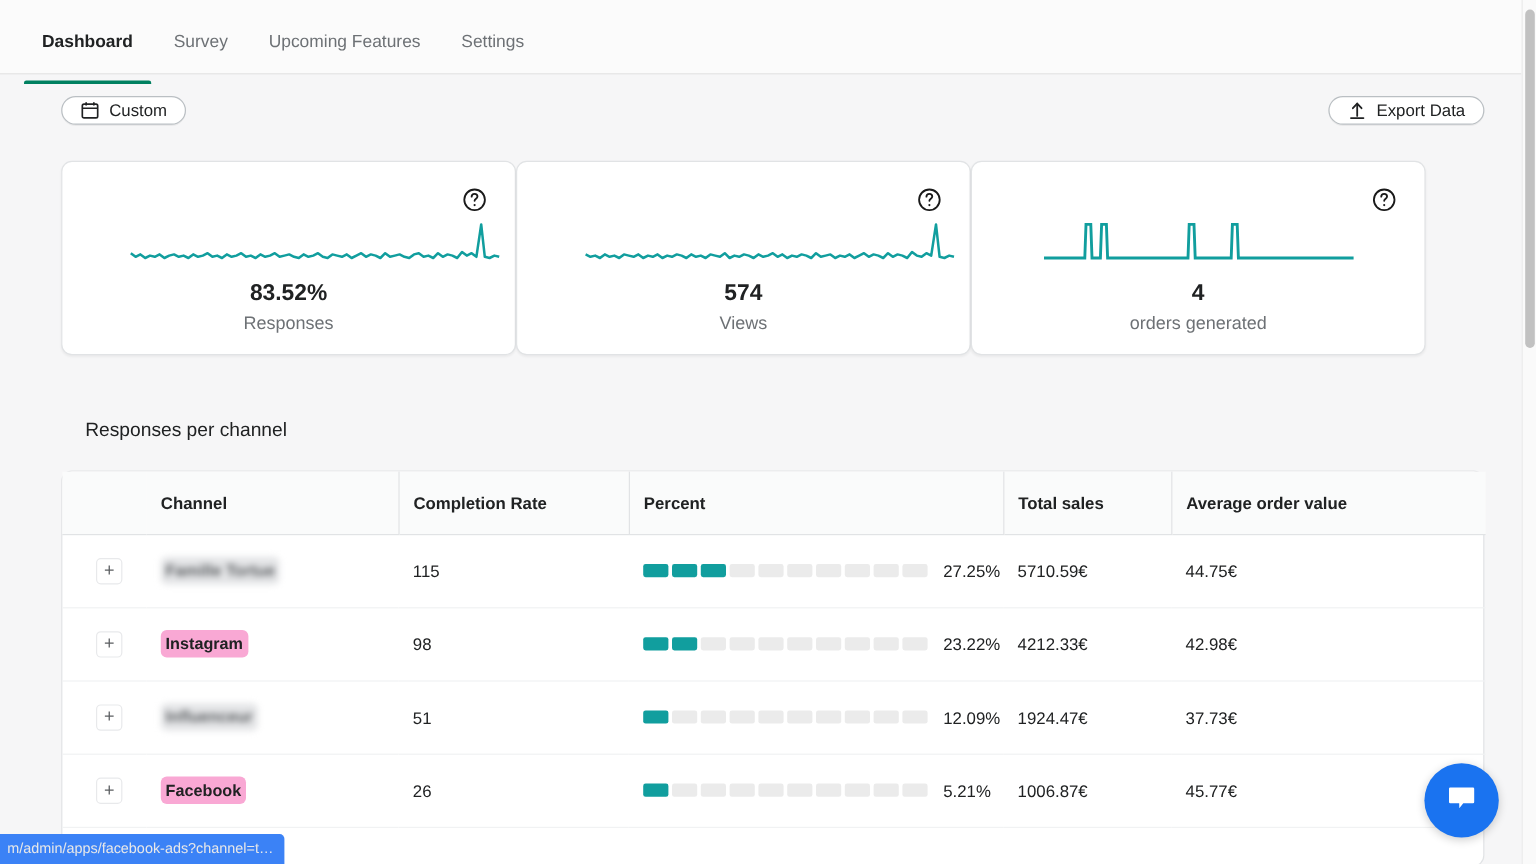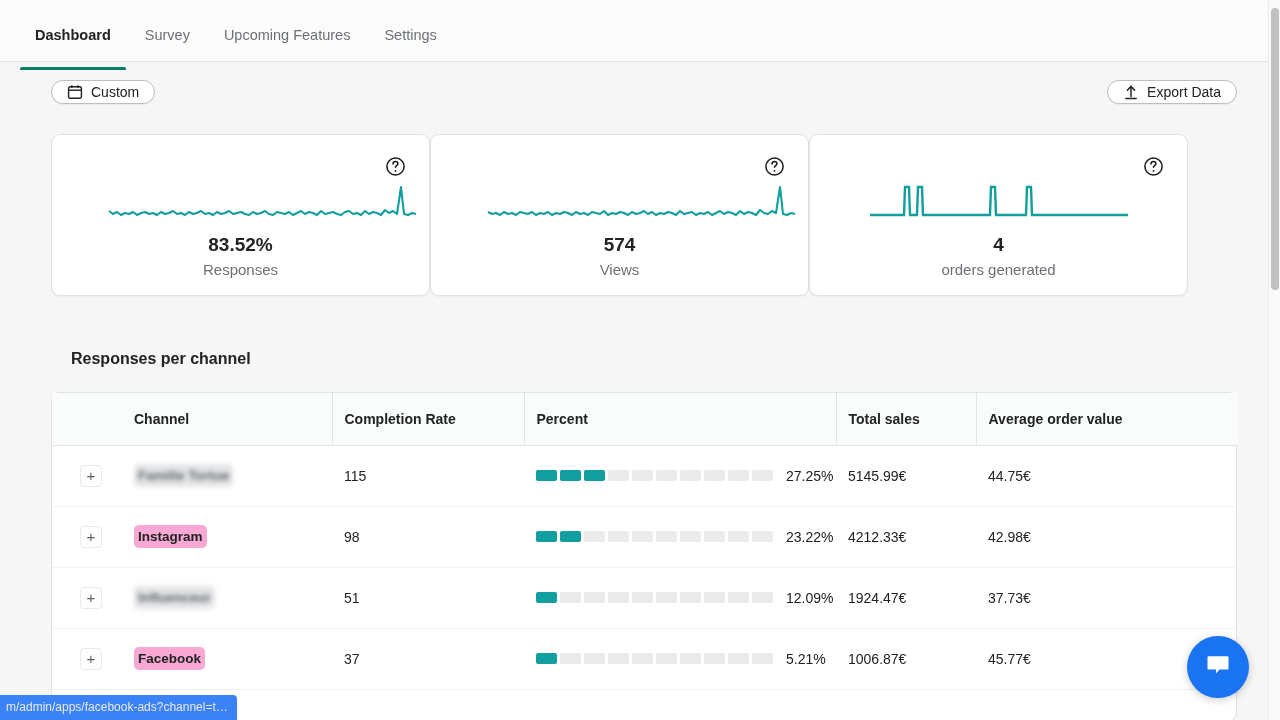--- a/index.html
+++ b/index.html
@@ -76,21 +76,21 @@
     text-align: center; font-size: 19px; font-weight: 700; color: #202223;
   }
   .card-lbl {
     position: absolute; top: 126px; left: 0; width: 100%;
     text-align: center; font-size: 15px; color: #6d7175;
   }
 
   
   .section-title {
     position: absolute; top: 350px; left: 71px;
-    font-size: 16px; font-weight: 700; color: #202223;
+    font-size: 16px; font-weight: 400; color: #202223;
   }
 
   
   .panel {
     position: absolute; top: 392px; left: 51px;
     width: 1186px; height: 330px;
     background: #fff;
     border: 1px solid #e1e3e5;
     border-radius: 9px;
   }
@@ -308,21 +308,21 @@
                   <i class="seg"></i>
                 <i class="seg"></i>
                   <i class="seg"></i>
                   <i class="seg"></i>
                   <i class="seg"></i>
                   <i class="seg"></i>
               </div>
               <span class="pctval">27.25%</span>
             </div>
           </td>
-          <td>5145.99€</td>
+          <td>5710.59€</td>
           <td>44.75€</td>
         </tr>
 
         <tr>
           <td>
             <div class="expand">+</div>
           </td>
           <td>
             <span class="chip">Instagram</span>
           </td>
@@ -377,21 +377,21 @@
           <td>37.73€</td>
         </tr>
 
         <tr>
           <td>
             <div class="expand">+</div>
           </td>
           <td>
             <span class="chip">Facebook</span>
           </td>
-          <td>37</td>
+          <td>26</td>
           <td>
             <div class="pctwrap">
               <div class="segbar">
                 <i class="seg on"></i>
                   <i class="seg"></i>
                   <i class="seg"></i>
                   <i class="seg"></i>
                   <i class="seg"></i>
                 <i class="seg"></i>
                   <i class="seg"></i>

